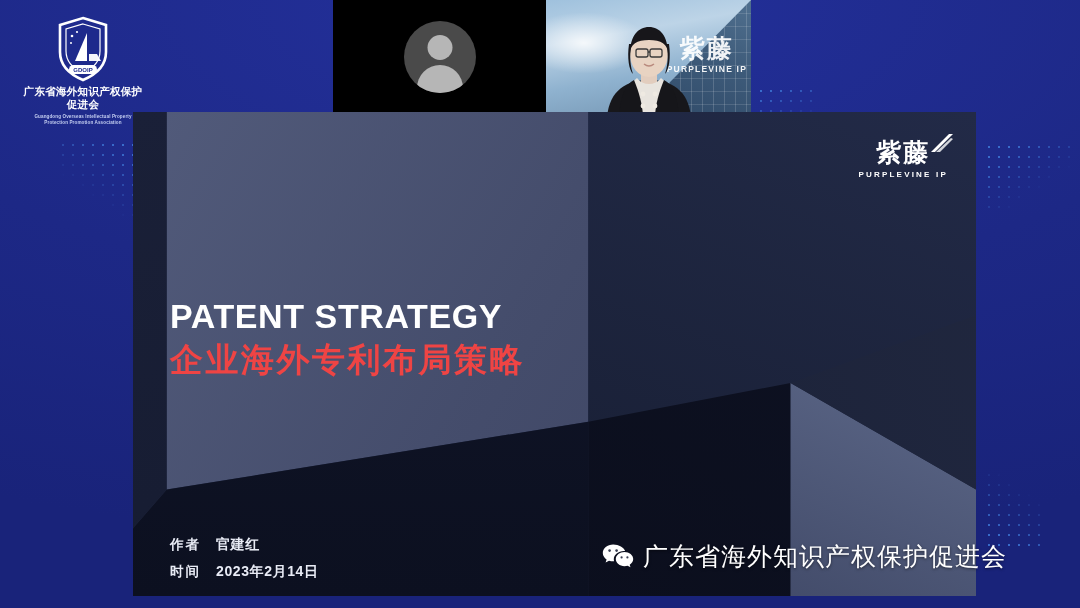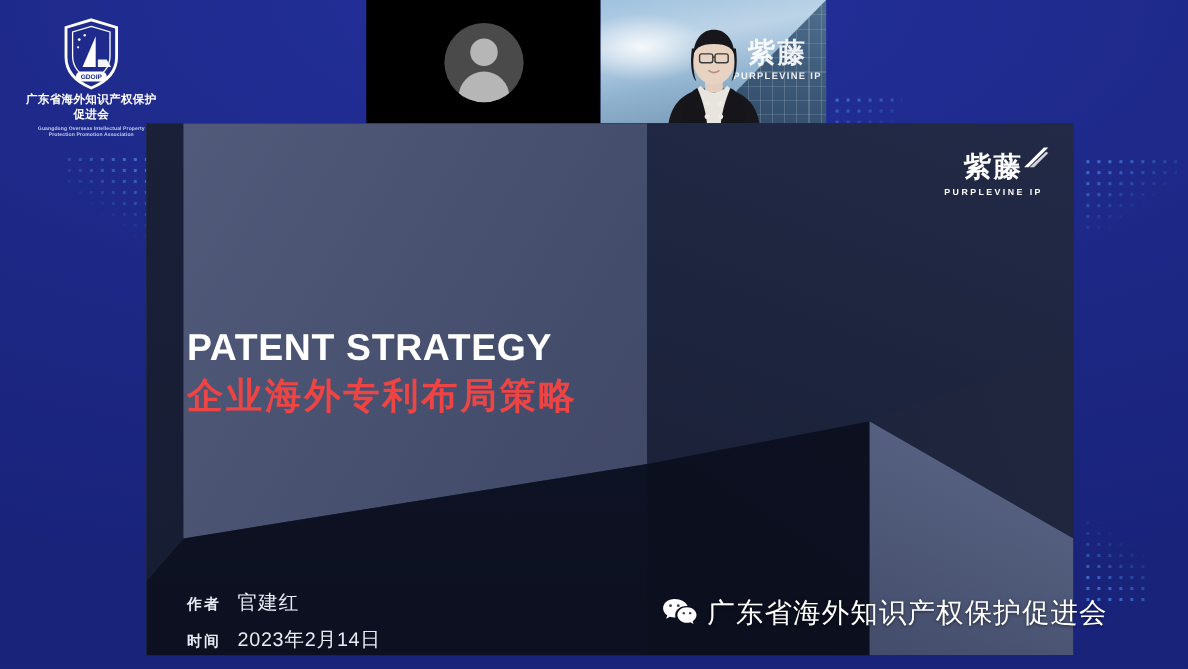--- a/index.html
+++ b/index.html
@@ -135,21 +135,21 @@
     letter-spacing:.6px; line-height:1.08; white-space:nowrap;
   }
   #slide-title .t-cn{
     font-size:33px; font-weight:700; color:#ef4444;
     letter-spacing:2.5px; line-height:1.22; margin-top:5px; white-space:nowrap;
   }
 
   #slide-meta{ position:absolute; left:37px; top:408px; color:#e8ebf5;margin-top:16px; }
   .meta-row{ display:flex; align-items:baseline; margin-bottom:9px; }
   .meta-label{ font-size:13.5px; font-weight:700; letter-spacing:2px; width:46px; }
-  .meta-value{ font-size:18px; font-weight:400; letter-spacing:.6px; }
+  .meta-value{ font-size:14px; font-weight:700; letter-spacing:.6px; }
 
   
   #watermark{
     position:absolute; left:602px; top:540px;
     display:flex; align-items:center; gap:9px;
     color:#fff; z-index:6;
   }
   #watermark .wm-text{
     font-size:25px; font-weight:400; letter-spacing:1px;
     text-shadow:0 1px 3px rgba(0,0,0,.55);

